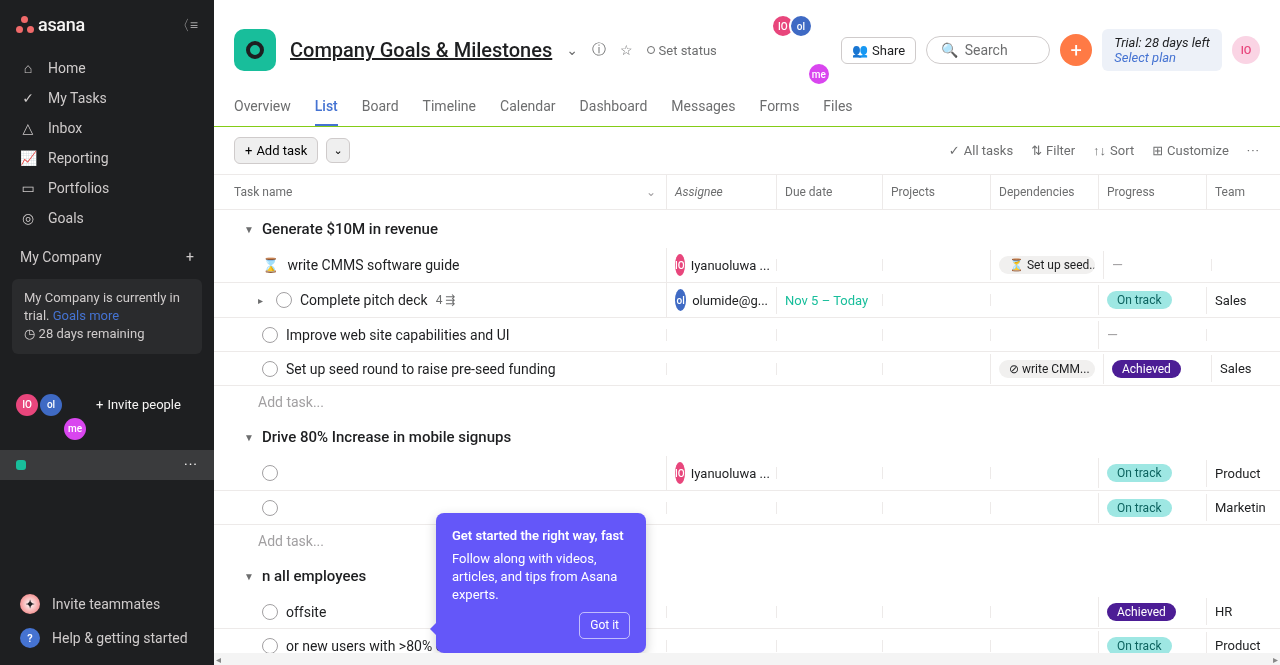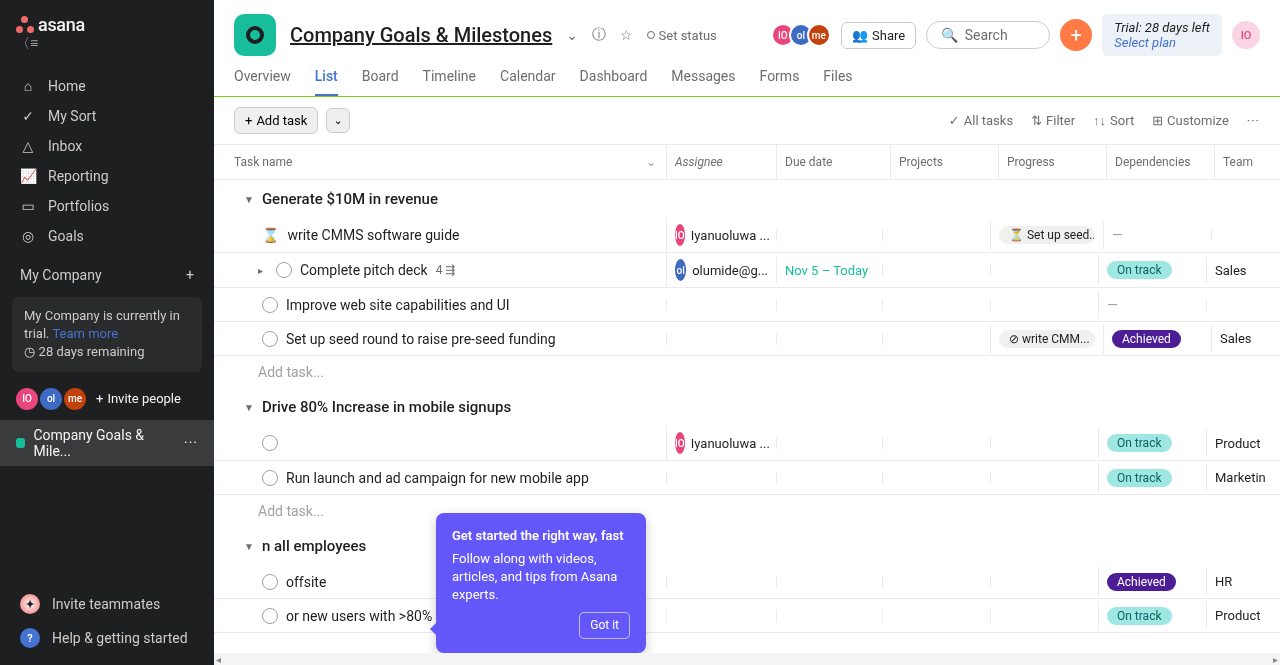--- a/index.html
+++ b/index.html
@@ -1,34 +1,34 @@
 <!DOCTYPE html>
 <html><head>
 <meta charset="utf-8">
 <style>
 * { box-sizing: border-box; margin: 0; padding: 0; font-family: -apple-system, BlinkMacSystemFont, "Segoe UI", Roboto, sans-serif; }
 body { width: 1280px; height: 665px; overflow: hidden; display: flex; background: #fff; }
 .sidebar { width: 214px; background: #1e1f21; color: #a2a0a2; display: flex; flex-direction: column; font-size: 14px; flex-shrink: 0; }
-.sidebar-top { display: flex; align-items: flex-start; padding: 14px 16px; justify-content: space-between; flex-direction: column; }
+.sidebar-top { display: flex; align-items: flex-end; padding: 14px 16px; justify-content: space-between; }
 .logo { display: flex; align-items: center; gap: 4px; }
 .logo-dots { position: relative; width: 18px; height: 18px; }
 .logo-dots span { position: absolute; width: 7px; height: 7px; border-radius: 50%; background: #f06a6a; }
 .logo-dots span:nth-child(1){ top:0; left:5px;}
 .logo-dots span:nth-child(2){ bottom:1px; left:0;}
 .logo-dots span:nth-child(3){ bottom:1px; right:0;}
 .logo-text { color: #f5f4f3; font-weight: 500; font-size: 18px; letter-spacing: -0.3px; }
 .collapse-icon { color:#a2a0a2; font-size:14px; }
 .nav-section { padding: 4px 0; }
 .nav-item { display: flex; align-items: center; gap: 12px; padding: 7px 20px; cursor: pointer; color:#cfcbcb; }
 .company-header { display:flex; align-items:center; justify-content:space-between; padding:12px 20px 8px; color:#cfcbcb; }
 .trial-box { margin: 6px 12px; padding: 10px 12px; background:#2a2b2d; border-radius:6px; font-size:13px; color:#cfcbcb; line-height:1.4;}
 .trial-box a { color:#4573d2; text-decoration:none; }
 .avatars-row { display:flex; align-items:center; gap:2px; padding:10px 16px; }
 .avatar { width:22px; height:22px; border-radius:50%; font-size:10px; color:#fff; display:flex; align-items:center; justify-content:center; font-weight:500; }
-.av-io{background:#e8467c;} .av-ol{background:#3f6ac4;} .av-me{background:#c2410c;}
+.av-io{background:#e8467c;} .av-ol{background:#3f6ac4;} .av-me{background:#d946ef;margin-top:48px;}
 .invite-people { color:#f5f4f3; font-size:13px; display:flex; align-items:center; gap:4px; margin-left:8px;}
 .project-row { display:flex; align-items:center; padding:7px 16px; background:#3a3b3d; color:#f5f4f3; gap:8px; }
 .project-dot { width:10px; height:10px; border-radius:3px; background:#18be9b; }
 .sidebar-bottom { margin-top:auto; padding-bottom:10px; }
 .sidebar-bottom .nav-item { color:#cfcbcb; }
 .circle-icon { width:20px; height:20px; border-radius:50%; display:flex; align-items:center; justify-content:center; font-size:11px; font-weight:600; }
 .main { flex:1; display:flex; flex-direction:column; overflow:hidden; position:relative; }
 .header { display:flex; align-items:center; padding:14px 20px 0; gap:14px; }
 .proj-icon { width:42px; height:42px; border-radius:10px; background:#18be9b; display:flex; align-items:center; justify-content:center; }
 .proj-icon-inner { width:18px; height:18px; border-radius:50%; border:4px solid #1e1f21; background:#18be9b; }
@@ -49,21 +49,21 @@
 .tab { padding-bottom:10px; cursor:pointer; }
 .tab.active { color:#4573d2; border-bottom:2px solid #4573d2; font-weight:500;}
 .toolbar { display:flex; align-items:center; padding:10px 20px; gap:8px; border-bottom:1px solid #edeae9;}
 .add-task-btn { border:1px solid #cfcbcb; border-radius:6px; padding:5px 10px; font-size:13px; display:flex; align-items:center; gap:4px;}
 .add-dd { border:1px solid #cfcbcb; border-radius:6px; padding:5px 6px; font-size:11px;}
 .toolbar-right { margin-left:auto; display:flex; gap:18px; font-size:13px; color:#6d6e6f; align-items:center;}
 .tool-item{display:flex;align-items:center;gap:4px;}
 .columns-header { display:flex; font-size:12px; color:#6d6e6f; border-bottom:1px solid #edeae9; }
 .col-task { flex:0 0 452px; padding:10px 0 10px 20px; display:flex; justify-content:space-between; align-items:center;text-align:center; }
 .col { border-left:1px solid #edeae9; padding:10px 8px; }
-.col-assignee{flex:0 0 110px;font-style:italic;} .col-date{flex:0 0 106px;} .col-proj{flex:0 0 108px;margin-left:8px;} .col-dep{flex:0 0 108px;} .col-prog{flex:0 0 108px;} .col-team{flex:0 0 60px;}
+.col-assignee{flex:0 0 110px;font-style:italic;} .col-date{flex:0 0 106px;} .col-proj{flex:0 0 108px;} .col-dep{flex:0 0 108px;} .col-prog{flex:0 0 108px;} .col-team{flex:0 0 60px;}
 .list-body { overflow-y:auto; flex:1; position:relative; }
 .section-row { display:flex; align-items:center; padding:10px 0 10px 30px; font-size:15px; font-weight:500; color:#1e1f21; gap:8px;}
 .caret { color:#6d6e6f; font-size:10px;}
 .task-row { display:flex; border-bottom:1px solid #edeae9; font-size:14px; color:#1e1f21; min-height:34px; align-items:center;}
 .task-name-cell { flex:0 0 452px; display:flex; align-items:center; gap:8px; padding-left:48px;}
 .task-name-cell.sub { padding-left:44px;}
 .sub-caret{width:10px; color:#6d6e6f; font-size:10px;}
 .check-circle { width:16px; height:16px; border:1.5px solid #a2a0a2; border-radius:50%; flex-shrink:0;}
 .hourglass{font-size:14px;}
 .subtask-count{ color:#6d6e6f; font-size:12px; display:flex; gap:2px; align-items:center;}
@@ -97,21 +97,21 @@
     </div>
     <span class="collapse-icon">〈≡</span>
   </div>
   <div class="nav-section" id="nav-main">
       <div class="nav-item">
         <span style="width:16px;text-align:center">⌂</span>
         <span>Home</span>
       </div>
       <div class="nav-item">
         <span style="width:16px;text-align:center">✓</span>
-        <span>My Sort</span>
+        <span>My Tasks</span>
       </div>
       <div class="nav-item">
         <span style="width:16px;text-align:center">△</span>
         <span>Inbox</span>
       </div>
       <div class="nav-item">
         <span style="width:16px;text-align:center">📈</span>
         <span>Reporting</span>
       </div>
       <div class="nav-item">
@@ -122,32 +122,31 @@
         <span style="width:16px;text-align:center">◎</span>
         <span>Goals</span>
       </div>
     </div>
   <div class="company-header">
     <span>My Company</span>
     <span>+</span>
   </div>
   <div class="trial-box">
     <span>My Company is currently in trial.</span>
-    <a href="#">Team more</a><br>
+    <a href="#">Goals more</a><br>
     <span>◷ </span><span>28 days remaining</span>
   </div>
   <div class="avatars-row">
     <div class="avatar av-io">IO</div>
     <div class="avatar av-ol">ol</div>
     <div class="avatar av-me">me</div>
     <div class="invite-people">+ <span>Invite people</span></div>
   </div>
   <div class="project-row">
     <span class="project-dot"></span>
-    <span>Company Goals &amp; Mile...</span>
     <span class="ellipsis" style="margin-left:auto">···</span>
   </div>
   <div class="sidebar-bottom">
     <div class="nav-item">
       <span class="circle-icon" style="background:radial-gradient(#fff,#f06a6a);color:#1e1f21">✦</span>
       <span>Invite teammates</span>
     </div>
     <div class="nav-item">
       <span class="circle-icon" style="background:#4573d2;color:#fff">?</span>
       <span>Help &amp; getting started</span>
@@ -216,22 +215,22 @@
   </div>
 
   <div class="columns-header">
     <div class="col-task">
         <span>Task name</span>
         <span style="padding-right:10px;color:#a2a0a2">⌄</span>
       </div>
     <div class="col col-assignee">Assignee</div>
     <div class="col col-date">Due date</div>
     <div class="col col-proj">Projects</div>
+    <div class="col col-dep">Dependencies</div>
     <div class="col col-prog">Progress</div>
-    <div class="col col-dep">Dependencies</div>
     <div class="col col-team">Team</div>
   </div>
 
   <div class="list-body" id="list-body">
       <div class="section-row">
         <span class="caret">▼</span>
         <span>Generate $10M in revenue</span>
       </div>
       <div class="task-row">
         <div class="task-name-cell">
@@ -319,21 +318,20 @@
         <div class="cell proj"></div>
         <div class="cell dep"></div>
         <div class="cell prog">
           <span class="pill blue">On track</span>
         </div>
         <div class="cell team">Product</div>
       </div>
       <div class="task-row">
         <div class="task-name-cell">
           <span class="check-circle"></span>
-          <span>Run launch and ad campaign for new mobile app</span>
         </div>
         <div class="cell assignee"></div>
         <div class="cell date "></div>
         <div class="cell proj"></div>
         <div class="cell dep"></div>
         <div class="cell prog">
           <span class="pill blue">On track</span>
         </div>
         <div class="cell team">Marketin</div>
       </div>

